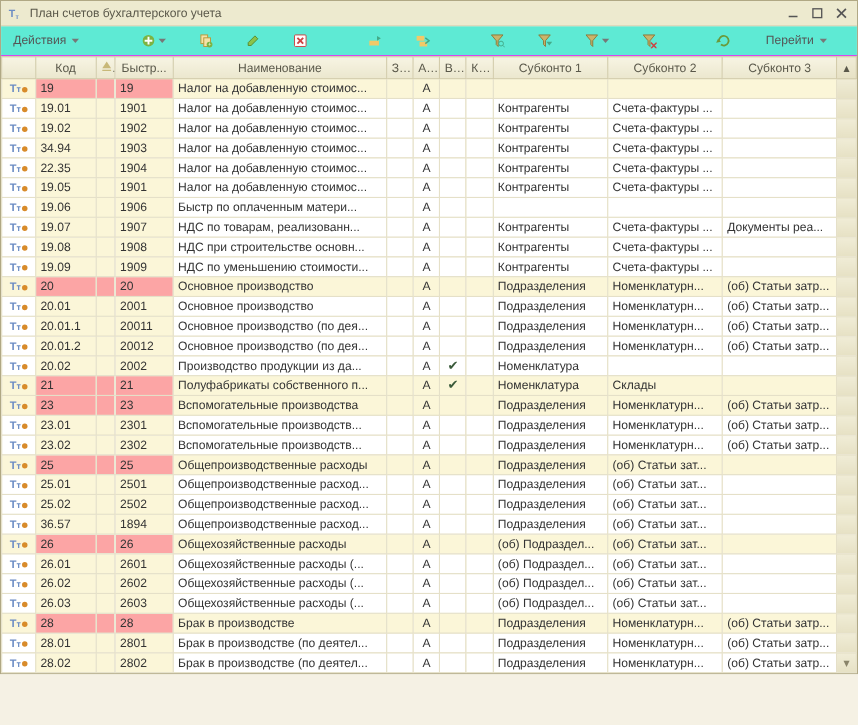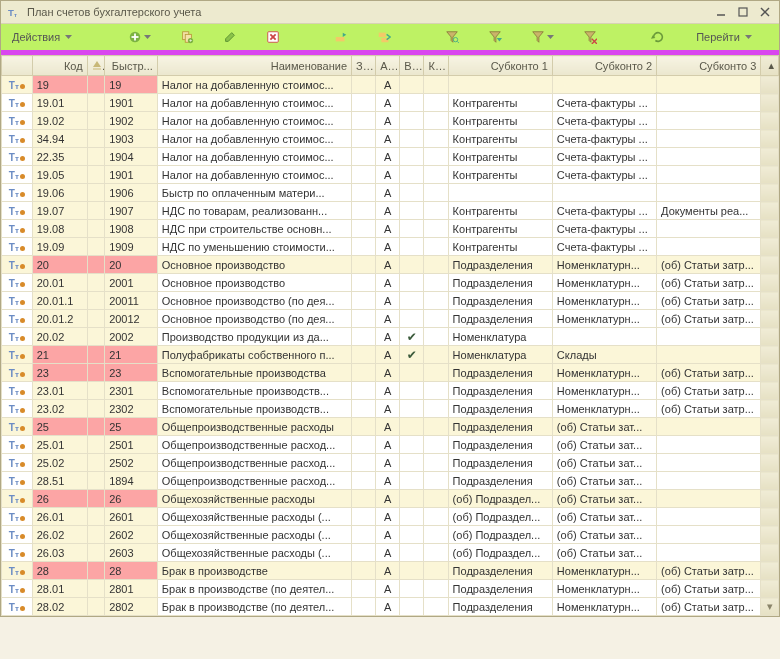--- a/index.html
+++ b/index.html
@@ -37,22 +37,22 @@
   .titlebar .win-controls { display: flex; gap: 6px; }
   .win-btn {
     width: 16px; height: 14px;
     display: flex; align-items: center; justify-content: center;
     color: #555; cursor: pointer;
   }
   .toolbar {
     display: flex; align-items: center;
     padding: 3px 4px;
     gap: 19px;
-    background: #bef264;
-    border-bottom: 5px solid #d946ef;
+    background: #5eead4;
+    border-bottom: 1px solid #d946ef;
   }
   .tb-btn {
     height: 20px;
     padding: 0 4px;
     display: flex; align-items: center; justify-content: center;
     cursor: pointer;
     border: 1px solid transparent;
     border-radius: 2px;
     color: #4a5a3a;
   }
@@ -76,21 +76,21 @@
   .tb-drop svg { display:block; }
   .icon-svg { width: 14px; height: 14px; display:block; }
   .grid { width: 100%; overflow: hidden; }
   .grid table {
     width: 100%;
     border-collapse: collapse;
     table-layout: fixed;
   }
   .grid th {
     font-weight: normal;
-    text-align: right;
+    text-align: center;
     color: #5a584a;
     background: linear-gradient(#f7f4e3,#ebe7ce);
     border: 1px solid #d3ccab;
     padding: 3px 4px;
     height: 20px;
     overflow: hidden;
     white-space: nowrap;
     text-overflow: ellipsis;
     margin-left: 17px;
   }
@@ -672,21 +672,21 @@
             <td class="cell-center">А</td>
             <td class="cell-center"></td>
             <td class="cell-center"></td>
             <td>Подразделения</td>
             <td>(об) Статьи зат...</td>
             <td></td>
             <td class="scrollbar-cell"></td>
           </tr>
           <tr>
             <td class="cell-center"><span class="row-icon">T<sub style="font-size:8px">т</sub><span class="row-dot"></span></span></td>
-            <td class="code">28.51</td>
+            <td class="code">36.57</td>
             <td class="code"></td>
             <td class="fast">1894</td>
             <td>Общепроизводственные расход...</td>
             <td class="cell-center"></td>
             <td class="cell-center">А</td>
             <td class="cell-center"></td>
             <td class="cell-center"></td>
             <td>Подразделения</td>
             <td>(об) Статьи зат...</td>
             <td></td>

